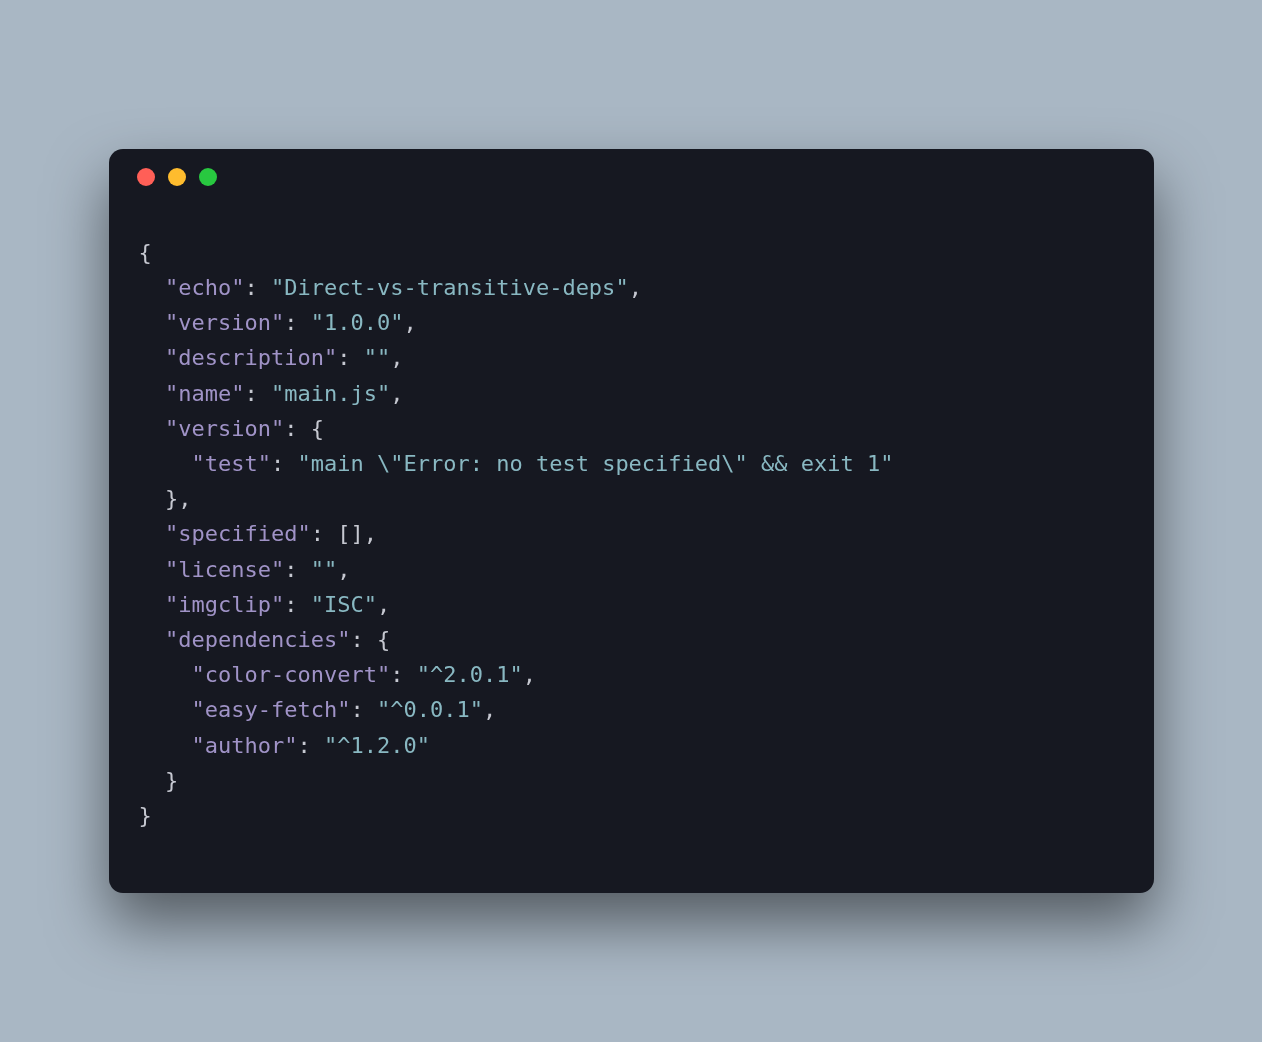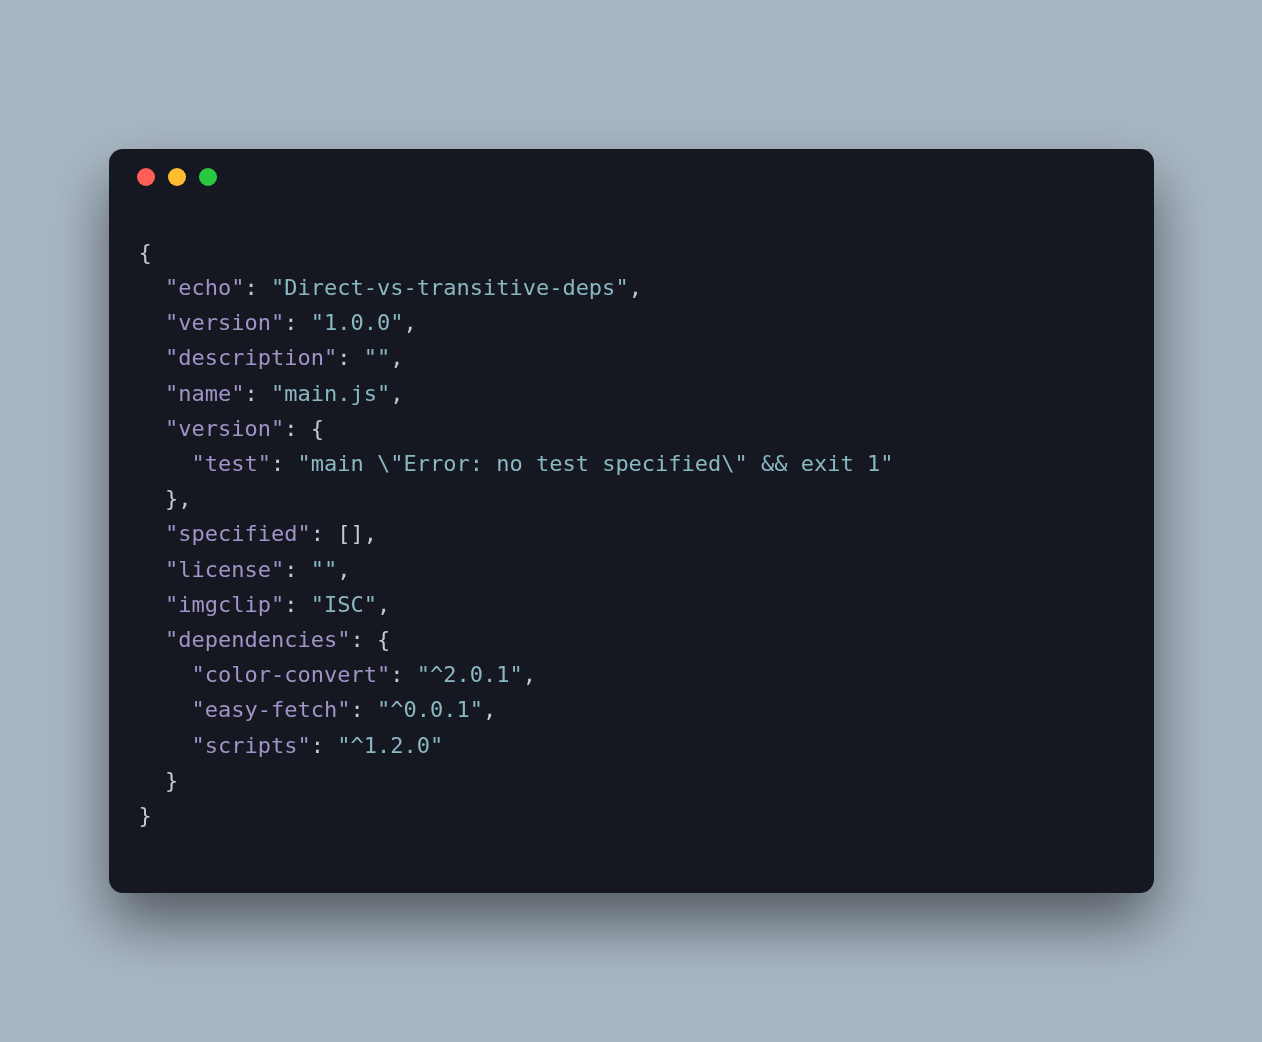--- a/index.html
+++ b/index.html
@@ -63,16 +63,16 @@
   <span class="key">"<span>name</span>"</span><span class="punct">:</span> <span class="string">"<span>main.js</span>"</span><span class="punct">,</span>
   <span class="key">"<span>version</span>"</span><span class="punct">:</span> <span class="brace">{</span>
     <span class="key">"<span>test</span>"</span><span class="punct">:</span> <span class="string">"<span>main </span><span>\"</span><span>Error: no test specified</span><span>\"</span><span> &amp;&amp; exit 1</span>"</span>
   <span class="brace">}</span><span class="punct">,</span>
   <span class="key">"<span>specified</span>"</span><span class="punct">:</span> <span class="punct">[</span><span class="punct">]</span><span class="punct">,</span>
   <span class="key">"<span>license</span>"</span><span class="punct">:</span> <span class="string">"<span></span>"</span><span class="punct">,</span>
   <span class="key">"<span>imgclip</span>"</span><span class="punct">:</span> <span class="string">"<span>ISC</span>"</span><span class="punct">,</span>
   <span class="key">"<span>dependencies</span>"</span><span class="punct">:</span> <span class="brace">{</span>
     <span class="key">"<span>color-convert</span>"</span><span class="punct">:</span> <span class="string">"<span>^2.0.1</span>"</span><span class="punct">,</span>
     <span class="key">"<span>easy-fetch</span>"</span><span class="punct">:</span> <span class="string">"<span>^0.0.1</span>"</span><span class="punct">,</span>
-    <span class="key">"<span>scripts</span>"</span><span class="punct">:</span> <span class="string">"<span>^1.2.0</span>"</span>
+    <span class="key">"<span>author</span>"</span><span class="punct">:</span> <span class="string">"<span>^1.2.0</span>"</span>
   <span class="brace">}</span>
 <span class="brace">}</span></div>
 </div>
 
 </body></html>

